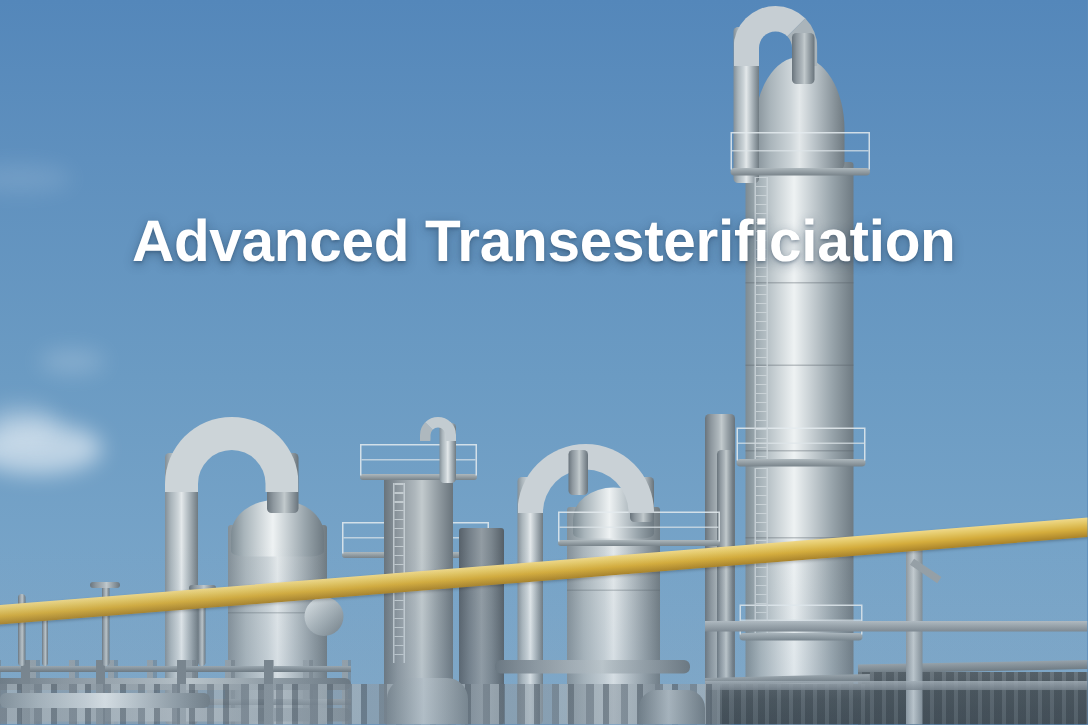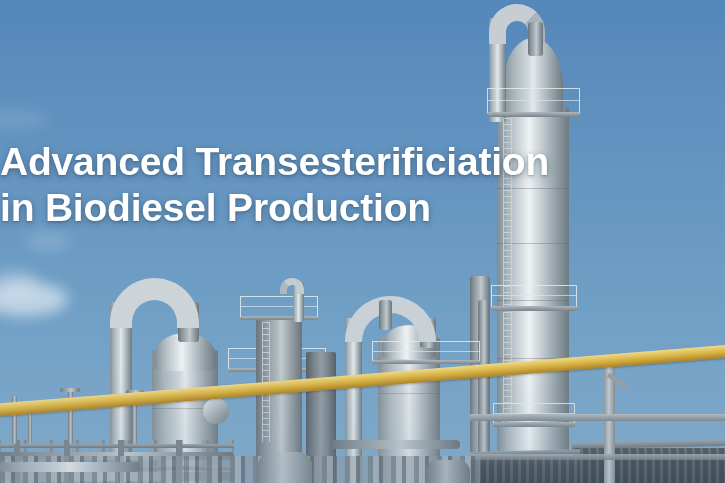--- a/index.html
+++ b/index.html
@@ -116,21 +116,21 @@
     display:flex; flex-direction:column;
     align-items:center; justify-content:flex-start;
     padding-top:139px;
   }
   .title {
     color:#ffffff;
     font-size:39px;
     font-weight:bold;
     line-height:46px;
     letter-spacing:-0.2px;
-    text-align:left;
+    text-align:center;
     text-shadow:0 2px 7px rgba(30,55,80,.40), 0 1px 2px rgba(30,55,80,.32);
     width:100%;
   }
   .title .l2 { display:block; }
   .subtitle {
     margin-top:11px;
     color:#f4f8fa;
     font-size:29px;
     font-weight:400;
     line-height:34px;
@@ -267,17 +267,16 @@
                 background:linear-gradient(90deg,#6f7a81,#aeb8be 45%,#6c777e);"></div>
 
     <div class="yellow-pipe" style="left:-8px; top:404px; width:752px; transform:rotate(-4.6deg);"></div>
 
     <div class="haze"></div>
   </div>
 
   <div class="overlay">
     <h1 class="title">
       <span class="l1">Advanced Transesterificiation</span>
-      <span class="l2">in Biodiesel Production</span>
     </h1>
   </div>
 
 </div>
 
 </body></html>

